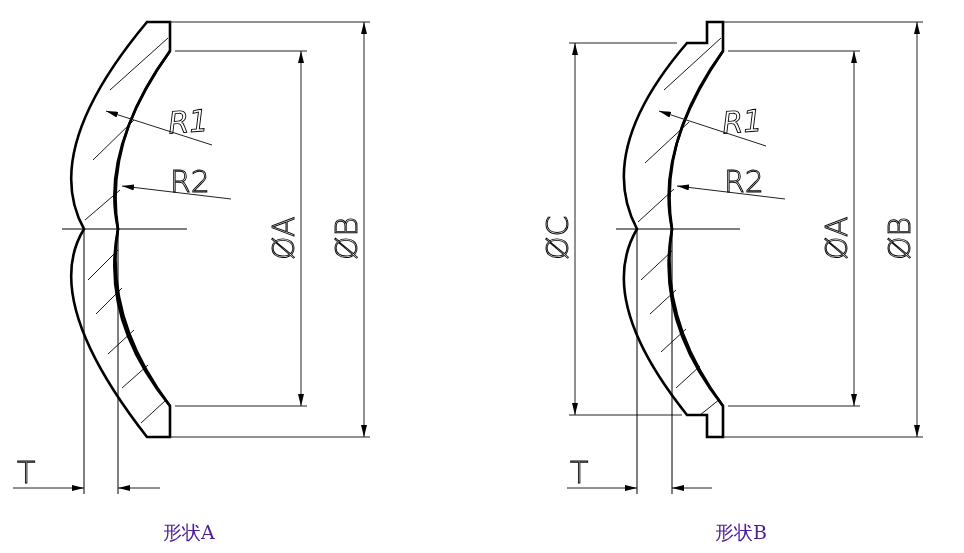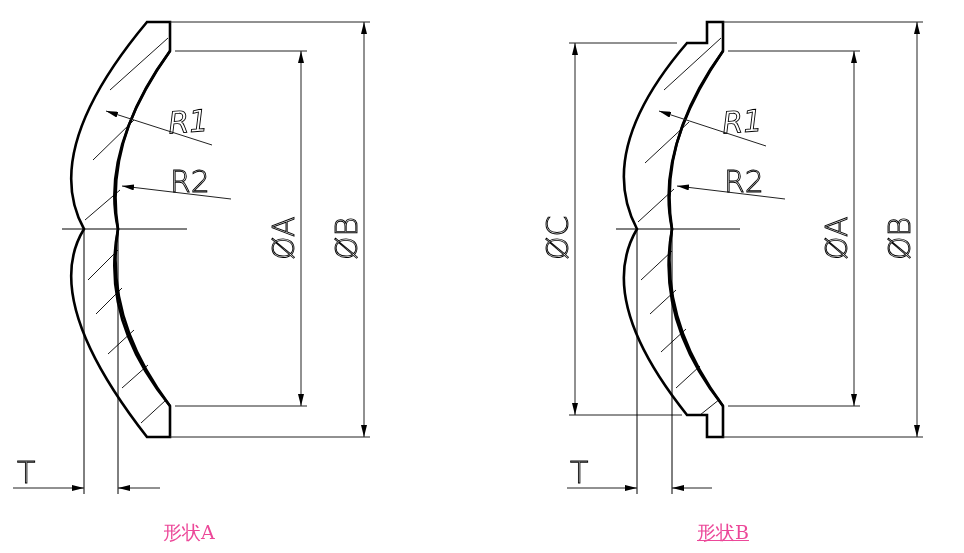--- a/index.html
+++ b/index.html
@@ -2,21 +2,21 @@
 <html><head>
   <meta charset="utf-8">
   <style>
     html, body { margin: 0; padding: 0; background: #ffffff; }
     body { width: 964px; height: 553px; overflow: hidden; position: relative; font-family: "DejaVu Sans", sans-serif; }
     svg { position: absolute; left: 0; top: 0; }
     .thick { stroke: #000; stroke-width: 2.6; fill: none; stroke-linejoin: miter; }
     .thin { stroke: #000; stroke-width: 1; fill: none; }
     .dim { stroke: #222; stroke-width: 1; fill: none; }
     .hatch { stroke: #000; stroke-width: 0.9; fill: none; }
-    .caption { position: absolute; font-family: "DejaVu Serif", serif; font-size: 19px; color: #ec4899; white-space: nowrap; }
+    .caption { position: absolute; font-family: "DejaVu Serif", serif; font-size: 19px; color: #4c1d95; white-space: nowrap; }
   </style>
 </head>
 <body>
 
 <svg width="964" height="553" viewBox="0 0 964 553">
   <defs>
     <marker id="arr" viewBox="0 0 12 6" refX="12" refY="3" markerWidth="12" markerHeight="6" markerUnits="userSpaceOnUse" orient="auto">
       <path d="M0,0 L12,3 L0,6 Z" fill="#000"></path>
     </marker>
   </defs>
@@ -128,13 +128,13 @@
       <line class="thin" x1="637" y1="229" x2="637" y2="494"></line>
       <line class="thin" x1="672" y1="229" x2="672" y2="494"></line>
       <line class="dim" x1="567" y1="488" x2="637" y2="488" marker-end="url(#arr)"></line>
       <line class="dim" x1="712" y1="488" x2="672" y2="488" marker-end="url(#arr)"></line>
       <text x="570" y="483" font-family="DejaVu Sans, sans-serif" font-size="30" font-weight="200" fill="none" stroke="#000" stroke-width="0.9">T</text>
     </g>
   </g>
 </svg>
 
 <div class="caption" style="left:163px; top:520px;">形状A</div>
-<div class="caption" style="left:697px; top:520px;text-decoration:underline;">形状B</div>
+<div class="caption" style="left:715px; top:520px;">形状B</div>
 
 </body></html>

